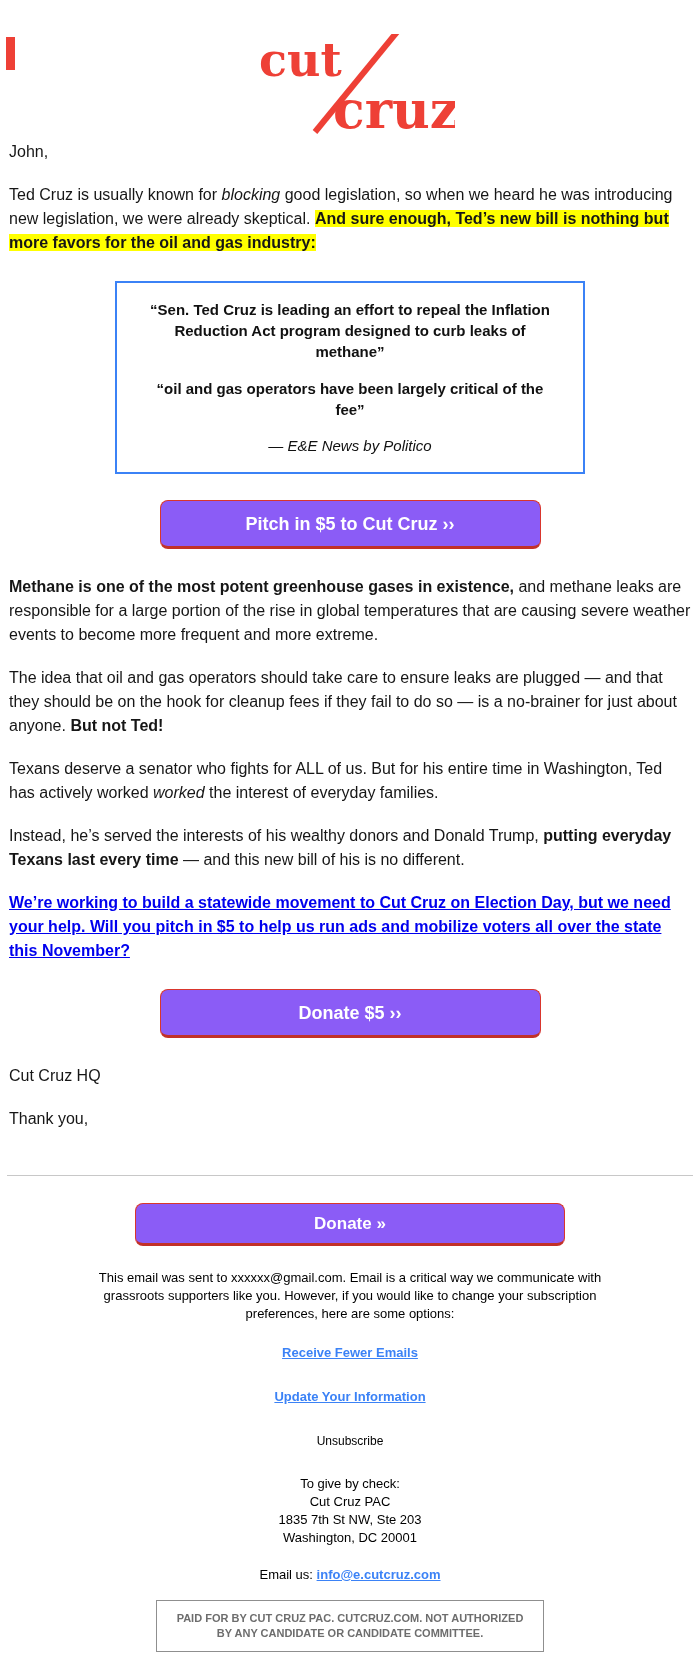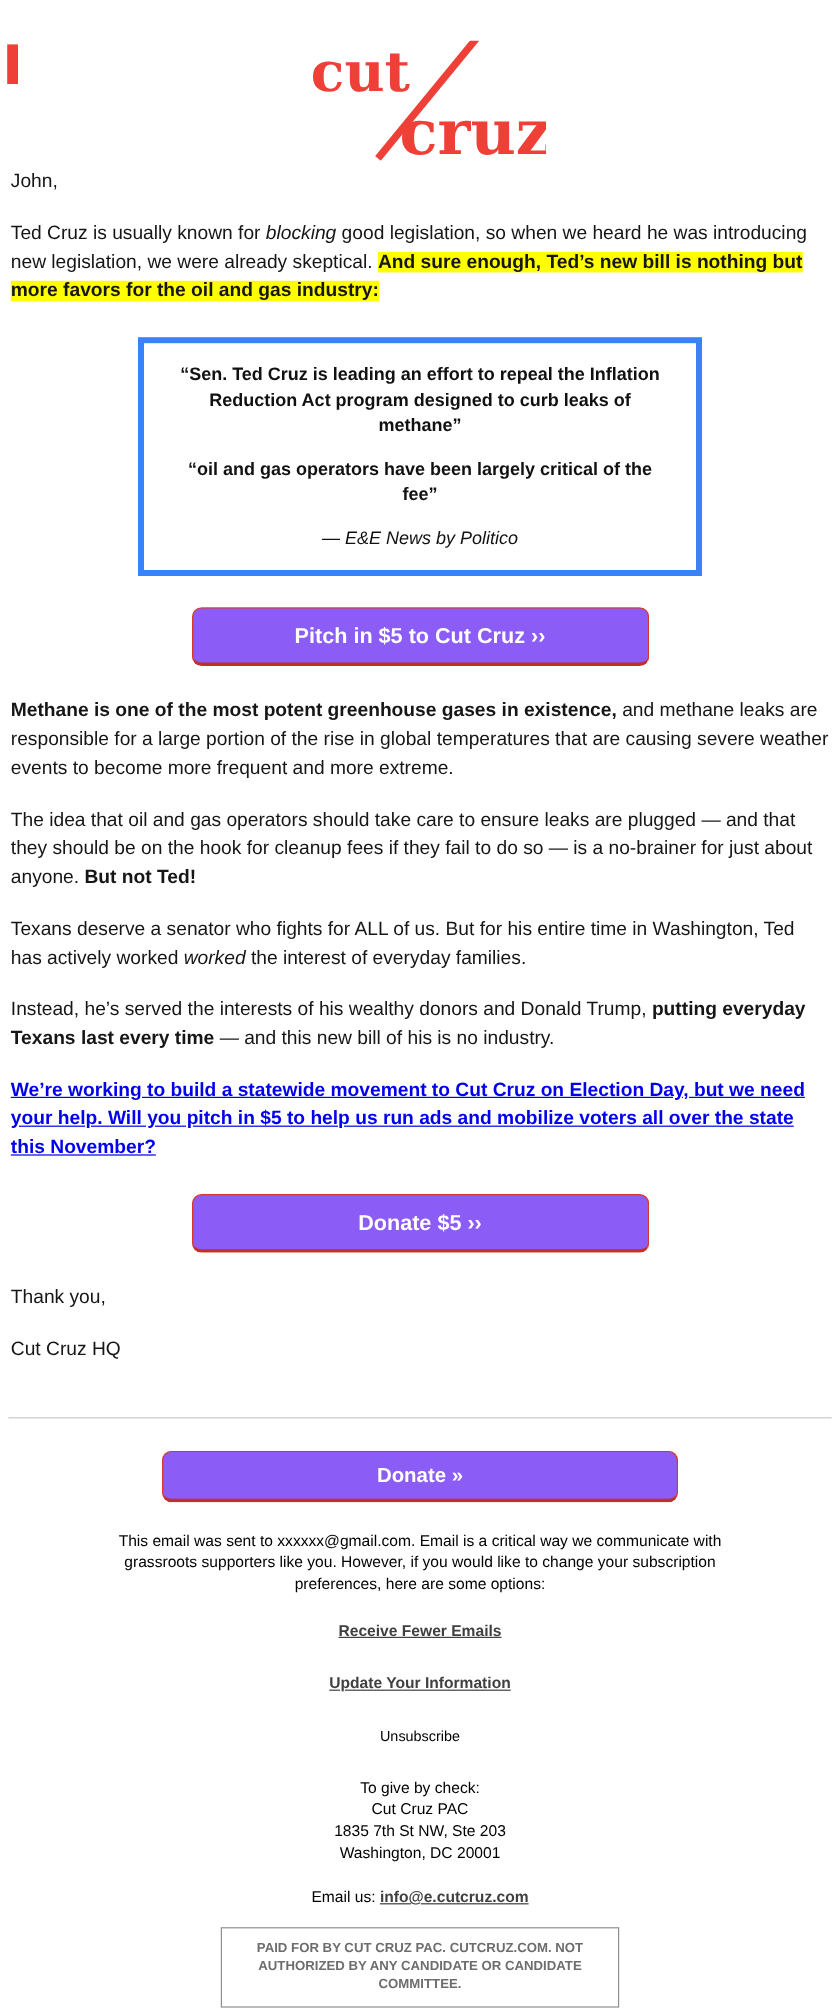--- a/index.html
+++ b/index.html
@@ -16,43 +16,43 @@
   .lg1, .lg2 { font-family: "DejaVu Serif", serif; font-weight: 700; fill: #ee4036; }
   .lg1 { font-size: 46px; }
   .lg2 { font-size: 52px; }
 
   .content { padding: 0 9px; font-size: 16px; line-height: 24px; color: #161616; }
   .para { margin: 0 0 19px; }
   em { font-style: italic; }
   strong { font-weight: 700; }
   .highlight { background: #ffff00; }
 
-  .quote-box { width: 470px; margin: 26px auto 0; border: 5px solid #3b82f6; padding: 16px 26px 6px; text-align: center; color: #111; }
+  .quote-box { width: 470px; margin: 26px auto 0; border: 2px solid #3b82f6; padding: 16px 26px 6px; text-align: center; color: #111; }
   .q { font-weight: 700; font-size: 15px; line-height: 21px; margin: 0 0 16px; }
   .q-attr { font-style: italic; font-size: 15px; line-height: 20px; margin: 0 0 10px; }
 
   .btn { display: block; width: 381px; margin: 26px auto; background: #8b5cf6; color: #ffffff;
          font-weight: 700; font-size: 18px; line-height: 20px; text-align: center; text-decoration: none;
          border-radius: 8px; border: 1px solid #d9362d; border-bottom: 3px solid #c23128;
          padding: 13px 0 12px; cursor: pointer; }
   .btn-sm { font-size: 17px; padding: 10px 0 9px; margin: 27px auto 23px; width: 430px; }
 
   .body-link { color: #0000ee; font-weight: 700; text-decoration: underline; cursor: pointer; }
 
   .divider { border: none; border-top: 1px solid #c8c8c8; margin: 44px 7px 0; }
 
   .footer { text-align: center; font-size: 13px; line-height: 18px; color: #000000; }
   .sent { max-width: 545px; margin: 0 auto 21px; }
   .footer-link-row { margin: 0 0 26px; }
-  .flink { color: #404040; font-weight: 700; text-decoration: underline; cursor: pointer; }
+  .flink { color: #3b82f6; font-weight: 700; text-decoration: underline; cursor: pointer; }
   .unsub-row { margin: 0 0 25px; }
   .unsub { color: #000000; font-size: 12px; text-decoration: none; cursor: pointer; }
   .check { margin: 0 0 19px; }
   .emailus { margin: 0 0 16px; }
-  .disclaimer { width: 332px; margin: 12px auto 0; border: 1px solid #8f8f8f; padding: 10px 12px;
+  .disclaimer { width: 388px; margin: 12px auto 0; border: 1px solid #8f8f8f; padding: 10px 12px;
                 color: #6d6d6d; font-weight: 700; font-size: 11px; line-height: 15px; }
 </style>
 </head>
 <body>
 
 <div class="email">
 
   <div class="corner-mark"></div>
 
   <a class="logo">
@@ -76,28 +76,28 @@
     </div>
 
     <a class="btn">Pitch in $5 to Cut Cruz ››</a>
 
     <p class="para"><strong>Methane is one of the most potent greenhouse gases in existence,</strong><span> and methane leaks are responsible for a large portion of the rise in global temperatures that are causing severe weather events to become more frequent and more extreme.</span></p>
 
     <p class="para"><span>The idea that oil and gas operators should take care to ensure leaks are plugged — and that they should be on the hook for cleanup fees if they fail to do so — is a no-brainer for just about anyone. </span><strong>But not Ted!</strong></p>
 
     <p class="para"><span>Texans deserve a senator who fights for ALL of us. But for his entire time in Washington, Ted has actively worked </span><em>worked</em><span> the interest of everyday families.</span></p>
 
-    <p class="para"><span>Instead, he’s served the interests of his wealthy donors and Donald Trump, </span><strong>putting everyday Texans last every time</strong><span> — and this new bill of his is no industry.</span></p>
+    <p class="para"><span>Instead, he’s served the interests of his wealthy donors and Donald Trump, </span><strong>putting everyday Texans last every time</strong><span> — and this new bill of his is no different.</span></p>
 
     <p class="para"><a class="body-link">We’re working to build a statewide movement to Cut Cruz on Election Day, but we need your help. Will you pitch in $5 to help us run ads and mobilize voters all over the state this November?</a></p>
 
     <a class="btn">Donate $5 ››</a>
 
+    <p class="para">Cut Cruz HQ</p>
     <p class="para">Thank you,</p>
-    <p class="para">Cut Cruz HQ</p>
 
   </div>
 
   <hr class="divider">
 
   <div class="footer">
 
     <a class="btn btn-sm">Donate »</a>
 
     <p class="sent">This email was sent to xxxxxx@gmail.com. Email is a critical way we communicate with grassroots supporters like you. However, if you would like to change your subscription preferences, here are some options:</p>

